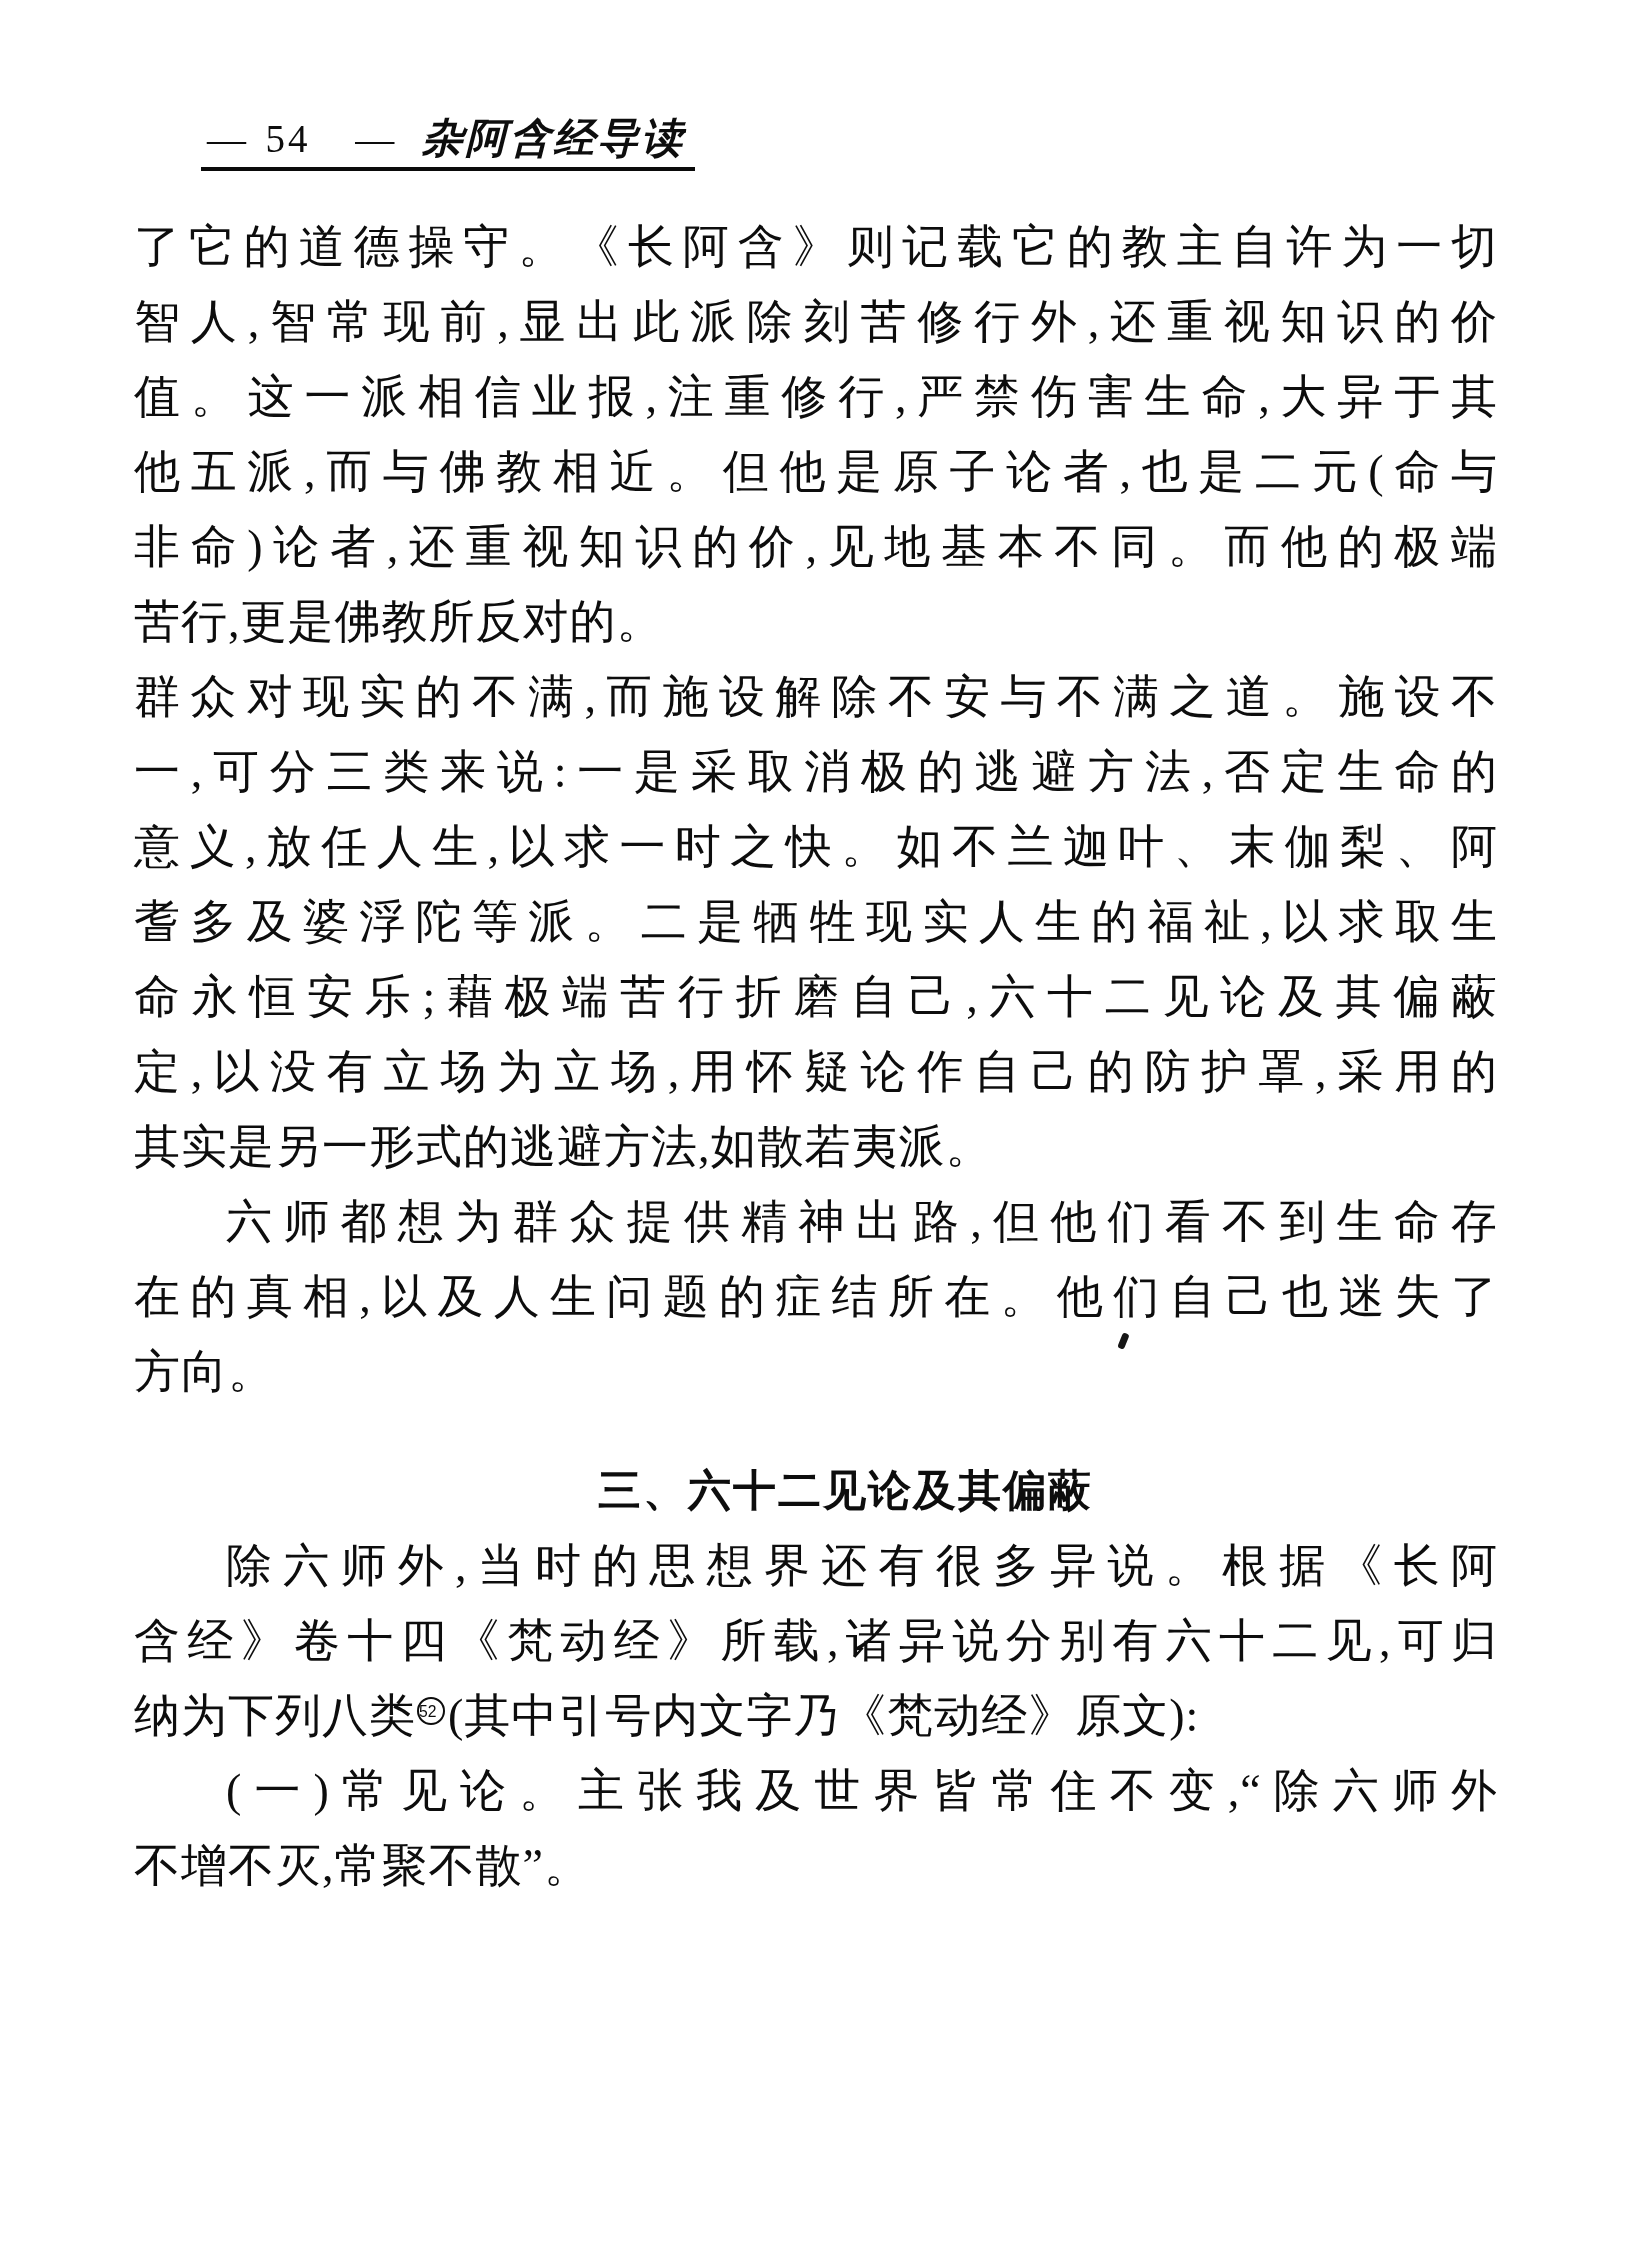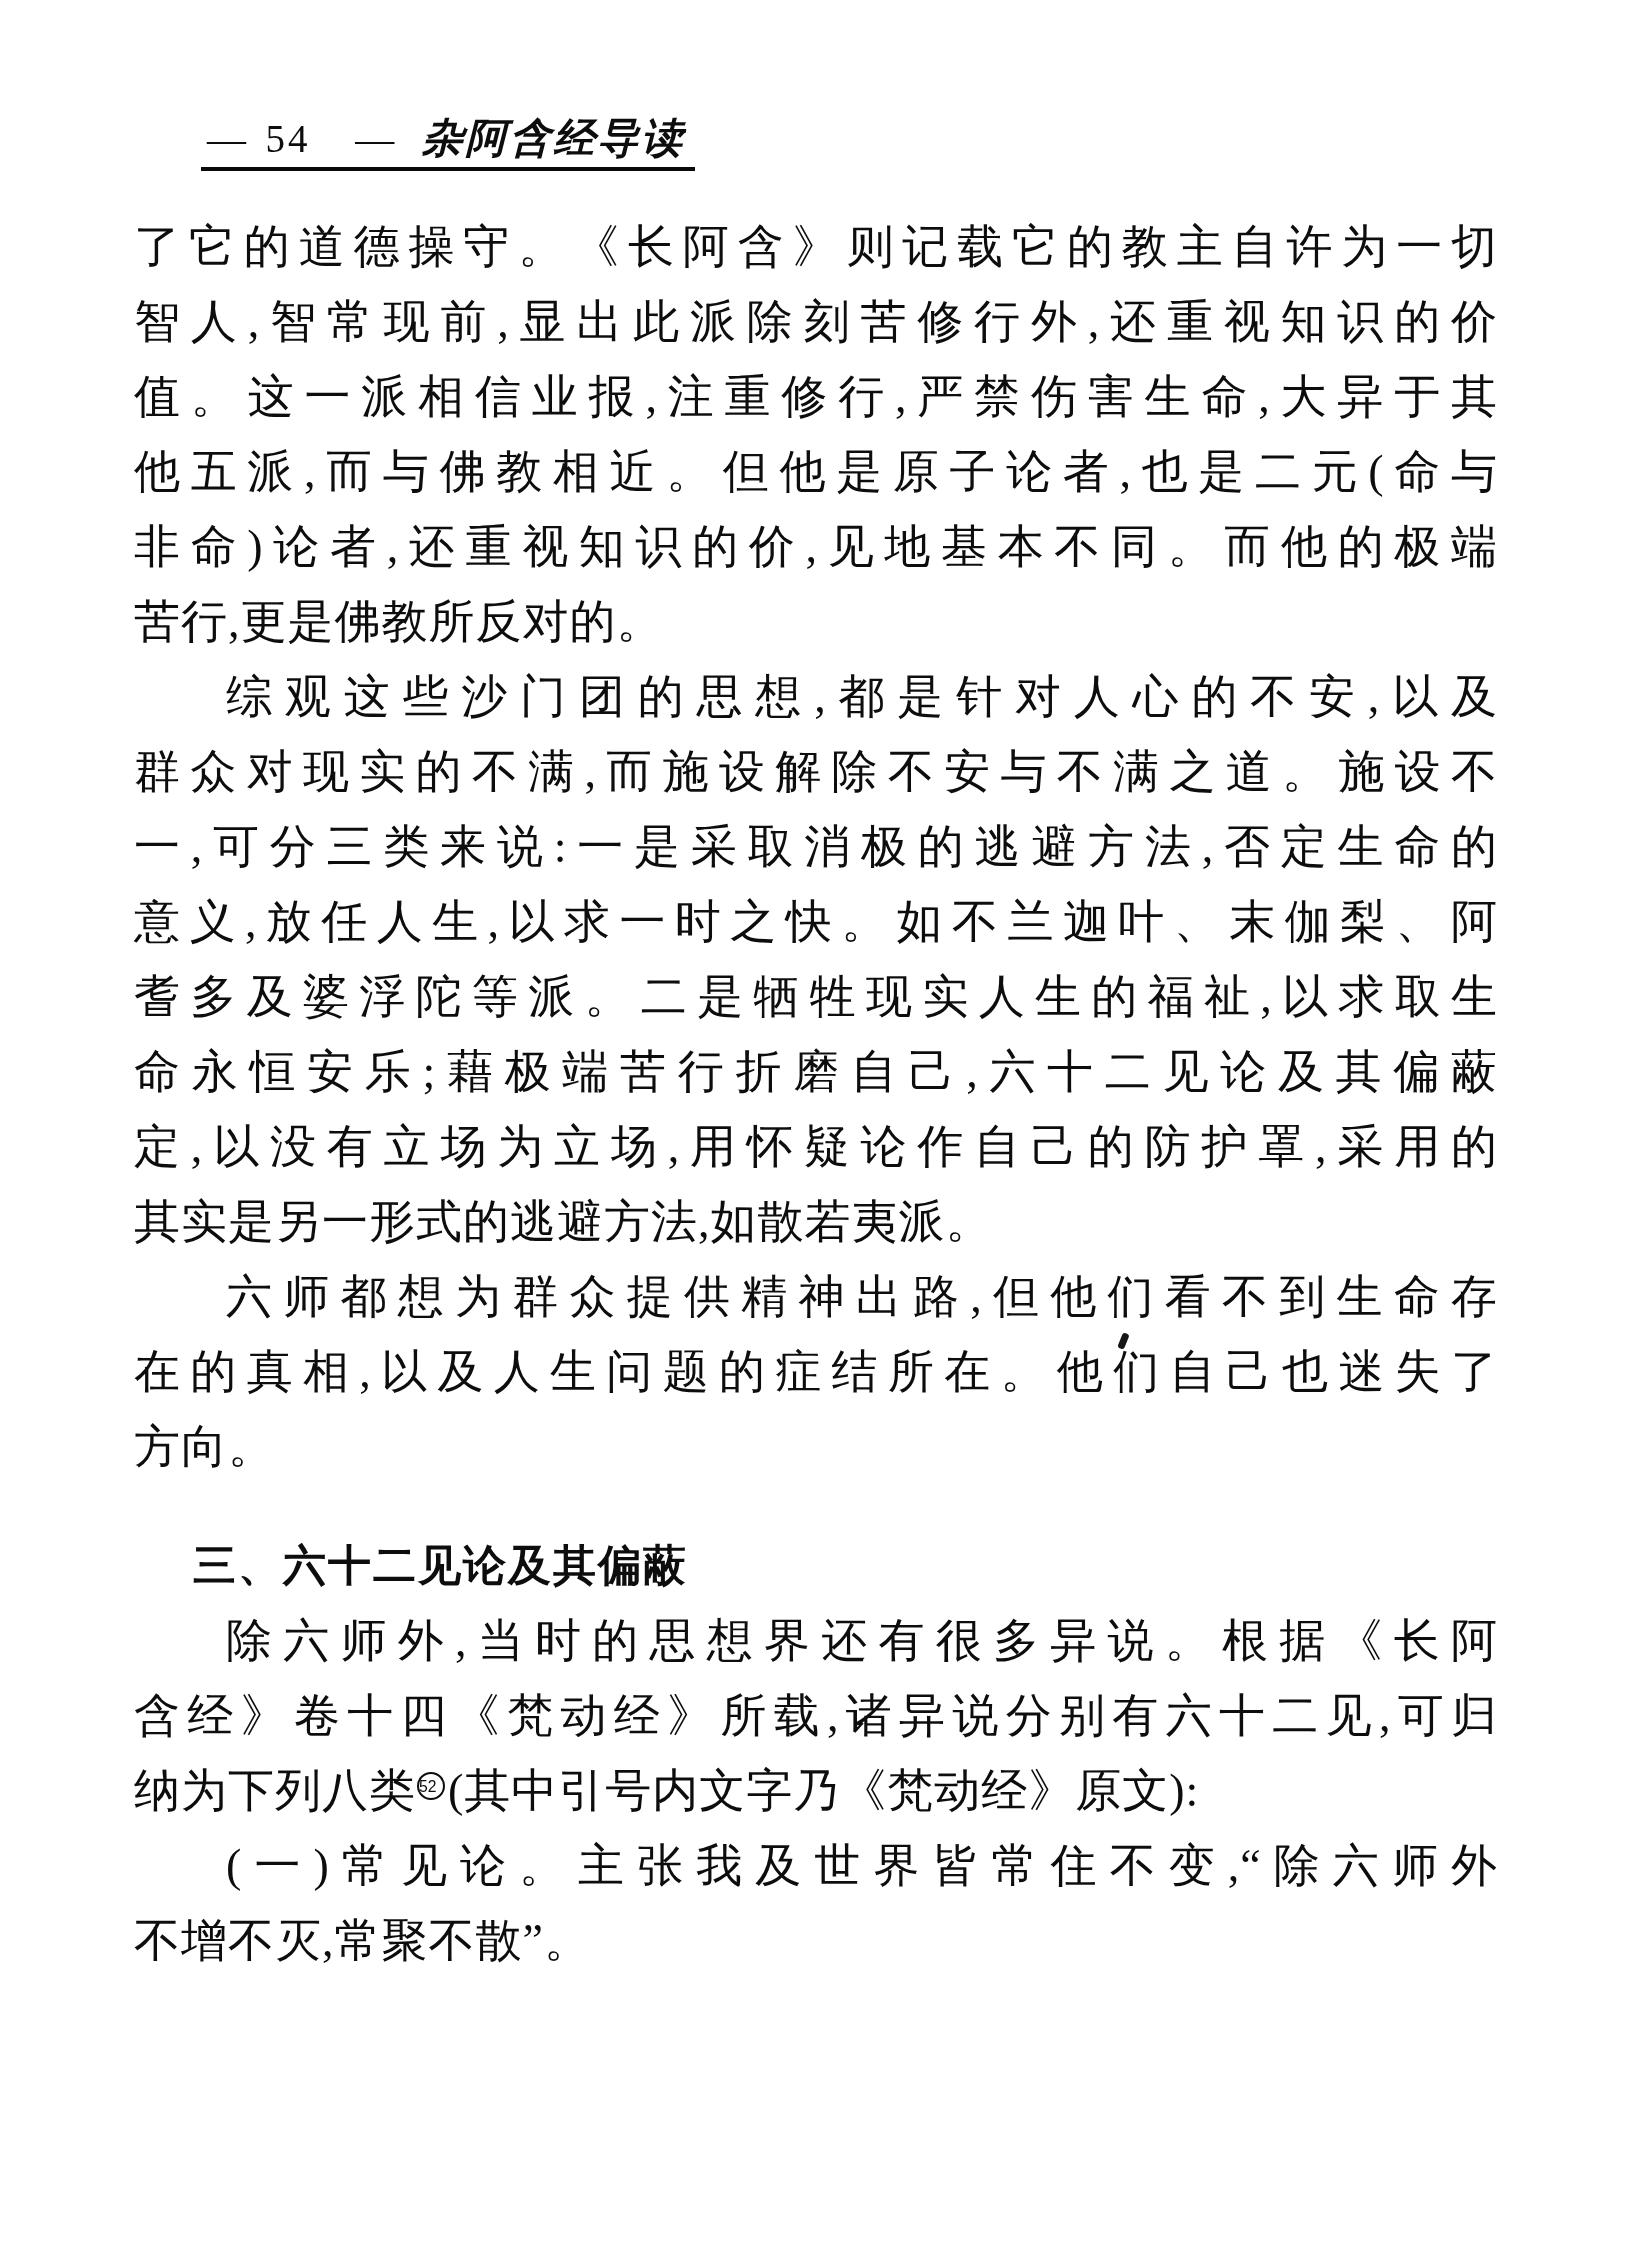--- a/index.html
+++ b/index.html
@@ -49,20 +49,21 @@
     text-align-last:justify;
   }
   .ind { text-indent:92px; }
   .heading {
     font-family:"Liberation Sans","DejaVu Sans",sans-serif;
     font-weight:bold;
     font-size:43px;
     text-indent:59px;
     margin-top:44px;
     letter-spacing:2px;
+    text-align:center;
   }
   .fnref {
     display:inline-block;
     width:28px; height:28px;
     border:2px solid #0d0d0d;
     border-radius:50%;
     font-family:"Liberation Sans","DejaVu Sans",sans-serif;
     font-size:15.7px; line-height:26.5px;
     text-align:left;
     text-indent:0;
@@ -94,21 +95,20 @@
 
   <main class="bodytext">
 
     <div class="ln full">了它的道德操守。《长阿含》则记载它的教主自许为一切</div>
     <div class="ln full">智人,智常现前,显出此派除刻苦修行外,还重视知识的价</div>
     <div class="ln full">值。这一派相信业报,注重修行,严禁伤害生命,大异于其</div>
     <div class="ln full">他五派,而与佛教相近。但他是原子论者,也是二元(命与</div>
     <div class="ln full">非命)论者,还重视知识的价,见地基本不同。而他的极端</div>
     <div class="ln">苦行,更是佛教所反对的。</div>
 
-    <div class="ln full ind">综观这些沙门团的思想,都是针对人心的不安,以及</div>
     <div class="ln full">群众对现实的不满,而施设解除不安与不满之道。施设不</div>
     <div class="ln full">一,可分三类来说:一是采取消极的逃避方法,否定生命的</div>
     <div class="ln full">意义,放任人生,以求一时之快。如不兰迦叶、末伽梨、阿</div>
     <div class="ln full">耆多及婆浮陀等派。二是牺牲现实人生的福祉,以求取生</div>
     <div class="ln full">命永恒安乐;藉极端苦行折磨自己,六十二见论及其偏蔽</div>
     <div class="ln full">定,以没有立场为立场,用怀疑论作自己的防护罩,采用的</div>
     <div class="ln">其实是另一形式的逃避方法,如散若夷派。</div>
 
     <div class="ln full ind">六师都想为群众提供精神出路,但他们看不到生命存</div>
     <div class="ln full">在的真相,以及人生问题的症结所在。他们自己也迷失了</div>

